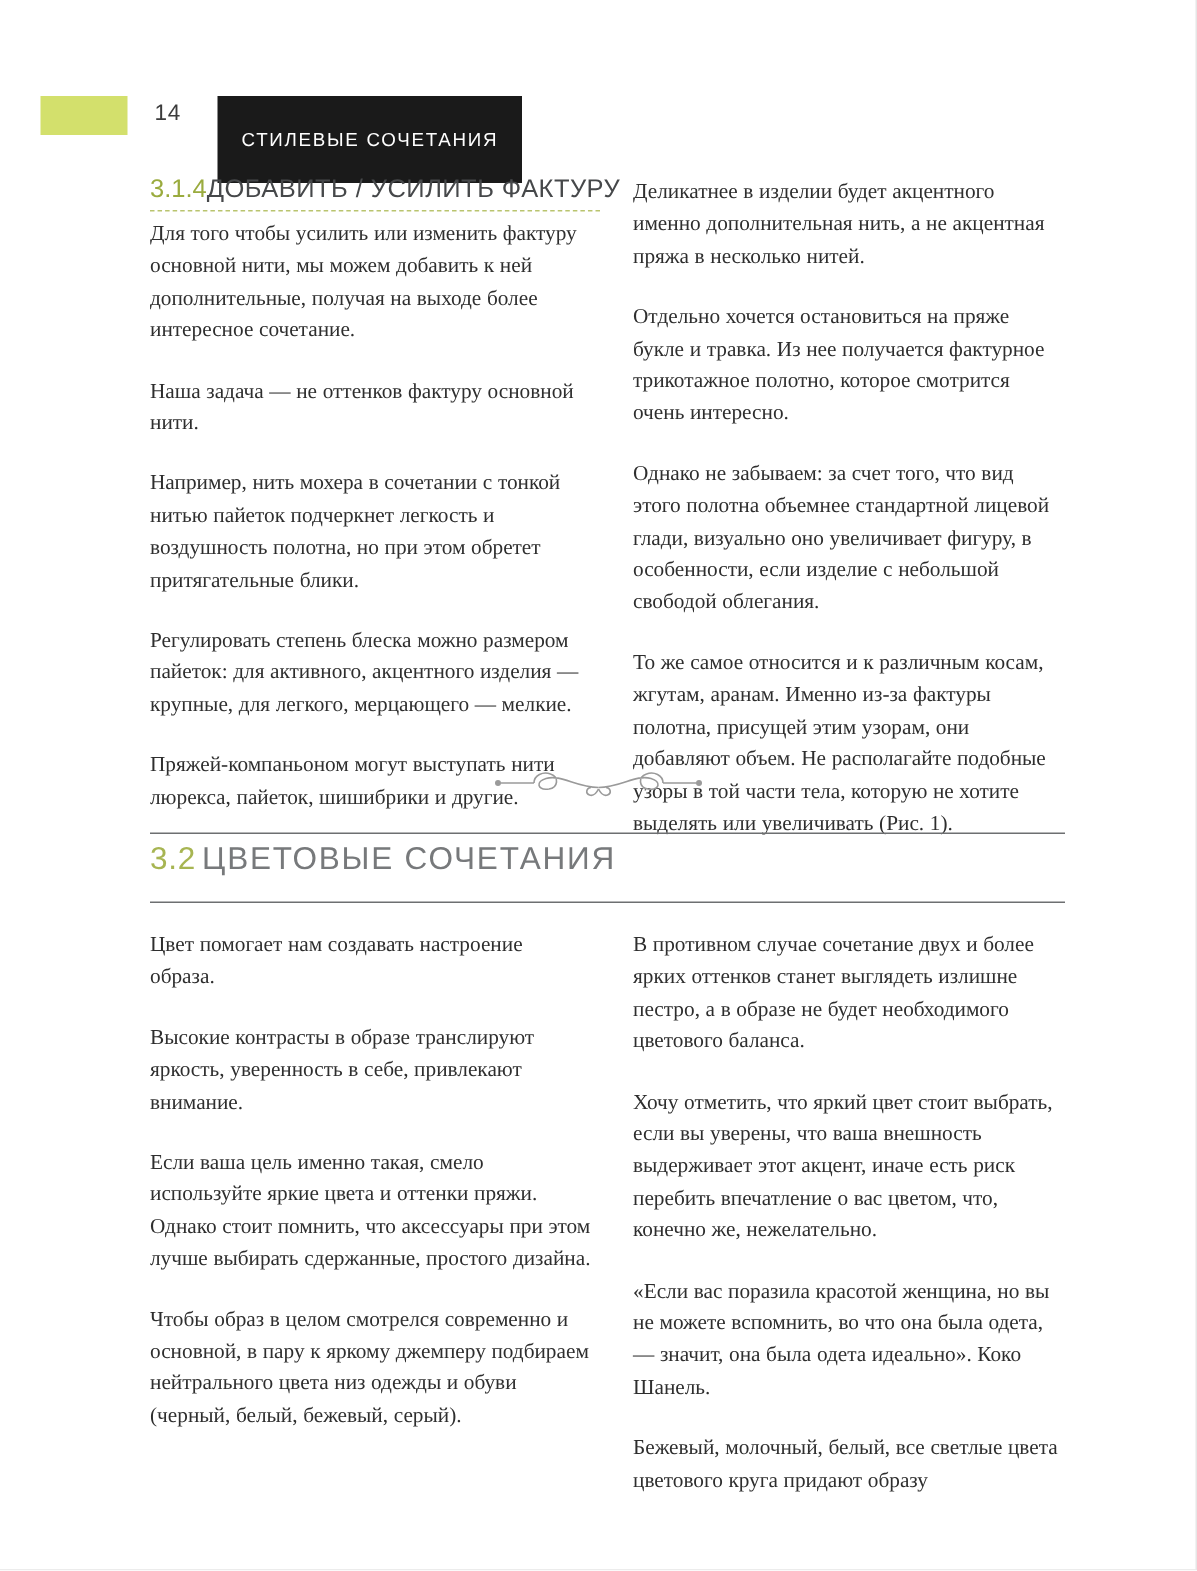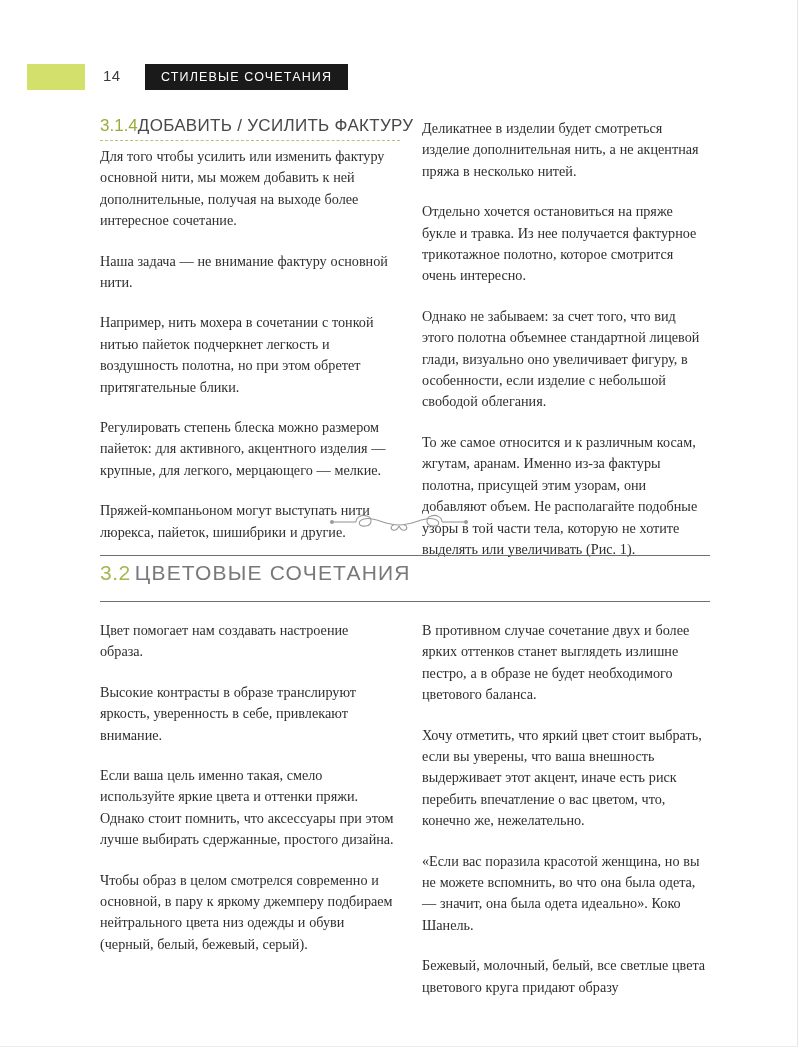--- a/index.html
+++ b/index.html
@@ -47,21 +47,21 @@
     font-size: 15px;
     letter-spacing: 0.5px;
     color: #3c3c3c;
   }
   .head-plate {
     position: absolute;
     left: 118px;
     top: 0;
     height: 26px;
     background: #1a1a1a;
-    padding: 0 16px;
+    padding: 16px 16px;
     display: flex;
     align-items: center;
   }
   .head-plate-label {
     font-family: "Liberation Sans", sans-serif;
     font-size: 12.5px;
     letter-spacing: 1.15px;
     color: #ffffff;
     white-space: nowrap;
   }
@@ -164,27 +164,27 @@
     </div>
   </div>
 
   <div class="subhead">
     <span class="num">3.1.4</span><span class="txt">ДОБАВИТЬ / УСИЛИТЬ ФАКТУРУ</span>
   </div>
 
   <div class="cols block-one" style="top:146px;">
     <div class="col left">
       <p class="body">Для того чтобы усилить или изменить фактуру основной нити, мы можем добавить к ней дополнительные, получая на выходе более интересное сочетание.</p>
-      <p class="body">Наша задача — не внимание фактуру основной нити.</p>
+      <p class="body">Наша задача — не оттенков фактуру основной нити.</p>
       <p class="body">Например, нить мохера в сочетании с тонкой нитью пайеток подчеркнет легкость и воздушность полотна, но при этом обретет притягательные блики.</p>
       <p class="body">Регулировать степень блеска можно размером пайеток: для активного, акцентного изделия — крупные, для легкого, мерцающего — мелкие.</p>
       <p class="body">Пряжей-компаньоном могут выступать нити люрекса, пайеток, шишибрики и другие.</p>
     </div>
     <div class="col right" style="margin-top:-28px;">
-      <p class="body">Деликатнее в изделии будет смотреться изделие дополнительная нить, а не акцентная пряжа в несколько нитей.</p>
+      <p class="body">Деликатнее в изделии будет акцентного именно дополнительная нить, а не акцентная пряжа в несколько нитей.</p>
       <p class="body">Отдельно хочется остановиться на пряже букле и травка. Из нее получается фактурное трикотажное полотно, которое смотрится очень интересно.</p>
       <p class="body">Однако не забываем: за счет того, что вид этого полотна объемнее стандартной лицевой глади, визуально оно увеличивает фигуру, в особенности, если изделие с небольшой свободой облегания.</p>
       <p class="body">То же самое относится и к различным косам, жгутам, аранам. Именно из-за фактуры полотна, присущей этим узорам, они добавляют объем. Не располагайте подобные узоры в той части тела, которую не хотите выделять или увеличивать (Рис. 1).</p>
     </div>
   </div>
 
   <div class="ornament">
     <svg width="150" height="24" viewBox="0 0 150 24">
       <g fill="none" stroke="#9a9a9a" stroke-width="1.1">
         <path d="M10 12 L32 12"></path>

